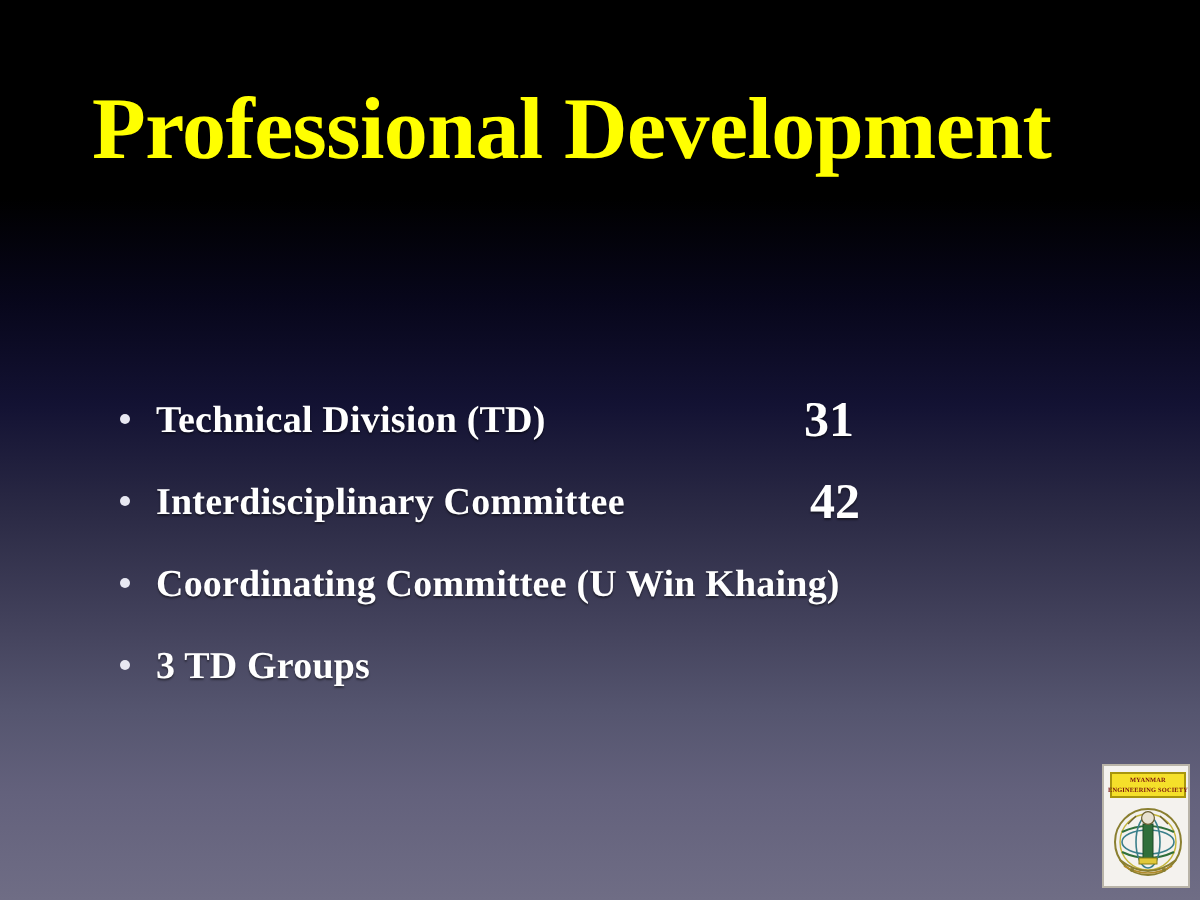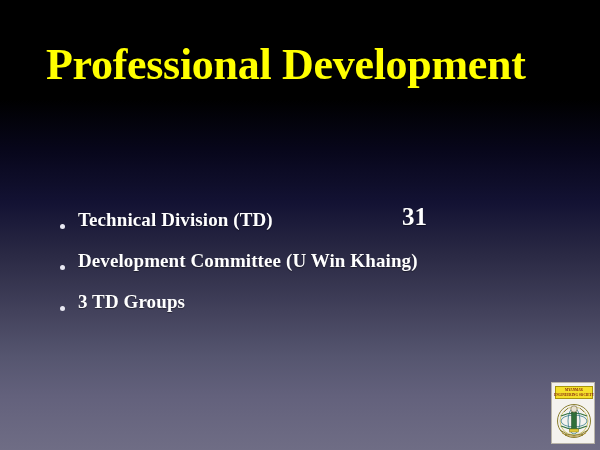--- a/index.html
+++ b/index.html
@@ -43,21 +43,21 @@
   #bullets {
     position: absolute;
     left: 60px;
     top: 190px;
     width: 480px;
   }
   .bullet-row {
     position: relative;
     height: 41px;
     display: flex;
-    align-items: flex-end;
+    align-items: center;
     white-space: nowrap;
   }
   .bullet-dot {
     width: 5px;
     height: 5px;
     background: #e8e8f2;
     border-radius: 50%;
     flex: 0 0 auto;
     margin-right: 13px;
     margin-bottom: 2px;
@@ -132,24 +132,29 @@
   <div id="title">Professional Development</div>
 
   <div id="bullets">
 
     <div class="bullet-row">
       <span class="bullet-dot"></span>
       <span class="bullet-text">Technical Division (TD)</span>
       <span class="bullet-count">31</span>
     </div>
 
+    <div class="bullet-row">
+      <span class="bullet-dot"></span>
+      <span class="bullet-text">Interdisciplinary Committee</span>
+      <span class="bullet-count shift">42</span>
+    </div>
 
     <div class="bullet-row">
       <span class="bullet-dot"></span>
-      <span class="bullet-text">Development Committee (U Win Khaing)</span>
+      <span class="bullet-text">Coordinating Committee (U Win Khaing)</span>
       <span class="bullet-count"></span>
     </div>
 
     <div class="bullet-row">
       <span class="bullet-dot"></span>
       <span class="bullet-text">3 TD Groups</span>
       <span class="bullet-count"></span>
     </div>
 
   </div>

